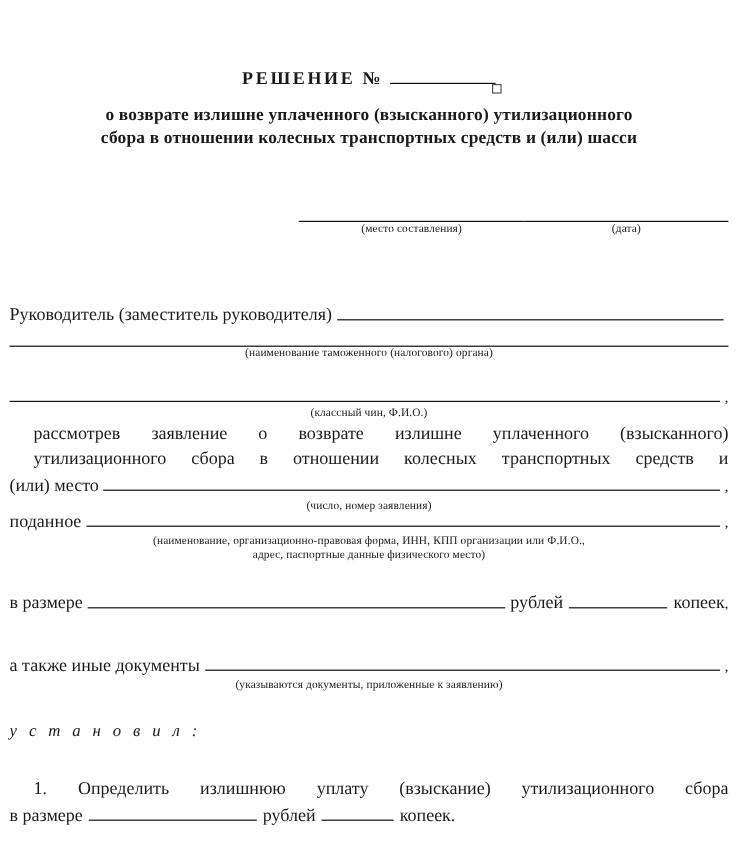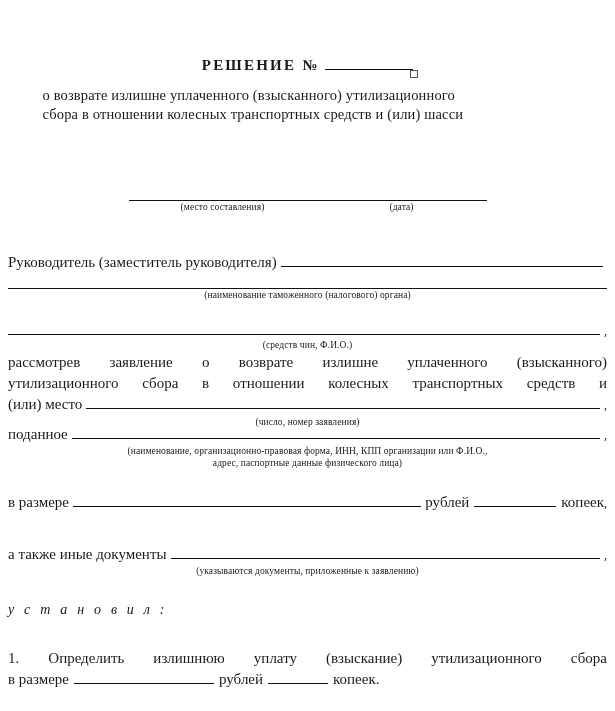--- a/index.html
+++ b/index.html
@@ -54,21 +54,22 @@
     position: absolute;
     right: -5px;
     bottom: -8px;
     width: 6px;
     height: 6px;
     border: 1px solid #555;
     background: #fff;
   }
 
   .doc-subtitle {
-    font-weight: normal;
+    text-align: center;
+    font-weight: bold;
     font-size: 14.5px;
     line-height: 19px;
     margin: 0 auto 0;
     width: 530px;
     letter-spacing: 0.15px;
   }
 
   
   .rule {
     border-bottom: 1.2px solid #111;
@@ -80,23 +81,23 @@
     line-height: 12px;
     letter-spacing: 0.1px;
     color: #1a1a1a;
   }
 
   
   .place-date-row {
     position: absolute;
     left: 0;
     right: 0;
-    top: 200px;
+    top: 184px;
     display: flex;
-    justify-content: center;
+    justify-content: flex-end;
     padding: 0 8px;
     box-sizing: border-box;
   }
   .pd-cell { }
   .pd-cell.left  { width: 188px; }
   .pd-cell.right { width: 170px; }
 
   
   .body-text {
     font-size: 15px;
@@ -126,20 +127,21 @@
     margin: 0 5px;
     height: 14px;
   }
   .tail-comma { font-size: 12px; }
 
   .justified {
     text-align: justify;
     text-align-last: justify;
     font-size: 15px;
     line-height: 21px;
+    margin-left: 20px;
   }
 
   .ustanovil {
     font-size: 14px;
     letter-spacing: 3.2px;
   }
 </style>
 </head>
 <body>
 
@@ -175,21 +177,21 @@
   <div class="row" style="top:288px;">
     <div class="rule"></div>
     <div class="caption">(наименование  таможенного (налогового) органа)</div>
   </div>
 
   <div class="row" style="top:320px;">
     <div class="inline-row">
       <span class="fill" style="margin-left:0;"></span>
       <span class="tail-comma">,</span>
     </div>
-    <div class="caption">(средств чин, Ф.И.О.)</div>
+    <div class="caption">(классный чин, Ф.И.О.)</div>
   </div>
 
   <div class="row" style="top:352px;">
     <div class="justified">рассмотрев заявление о возврате излишне уплаченного (взысканного)</div>
     <div class="justified">утилизационного сбора в отношении колесных транспортных средств и</div>
     <div class="inline-row body-text" style="line-height:21px;">
       <span>(или) место</span>
       <span class="fill"></span>
       <span class="tail-comma">,</span>
     </div>
@@ -197,21 +199,21 @@
   </div>
 
   <div class="row" style="top:424px;">
     <div class="inline-row body-text">
       <span>поданное</span>
       <span class="fill"></span>
       <span class="tail-comma">,</span>
     </div>
     <div class="caption" style="padding:0 40px;">
       <div>(наименование,  организационно-правовая  форма, ИНН, КПП организации или Ф.И.О.,</div>
-      <div>адрес, паспортные  данные физического лица)</div>
+      <div>адрес, паспортные  данные физического место)</div>
     </div>
   </div>
 
   <div class="row body-text" style="top:492px;">
     <div class="inline-row">
       <span>в размере</span>
       <span class="fill"></span>
       <span>рублей</span>
       <span class="fixed-fill" style="width:82px;"></span>
       <span>копеек</span>

